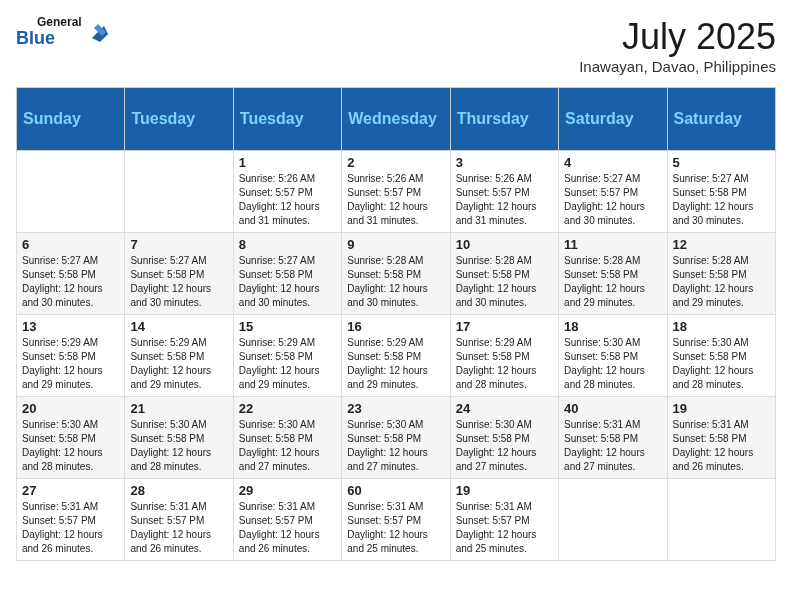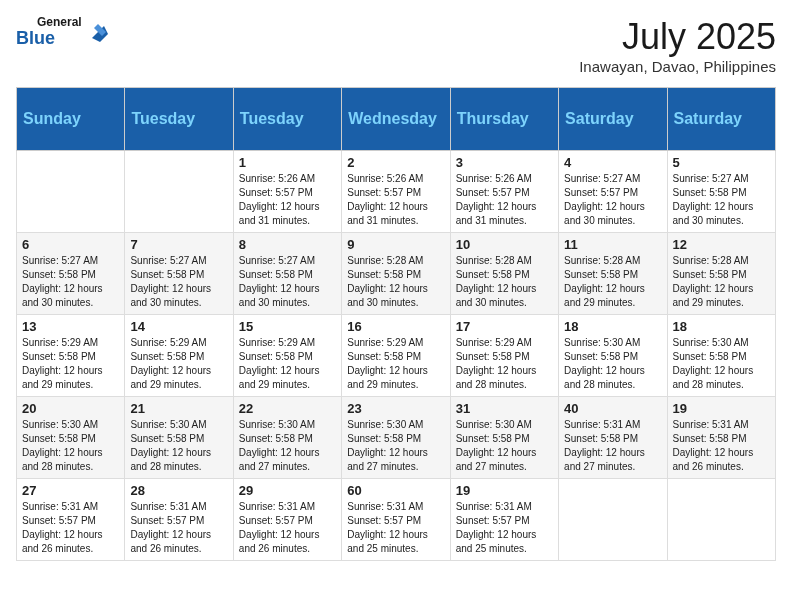--- a/index.html
+++ b/index.html
@@ -269,21 +269,21 @@
 Sunset: 5:58 PM
 Daylight: 12 hours and 27 minutes.</div>
         </td>
         <td>
           <span class="day-number">23</span>
           <div class="day-info" style="white-space: pre-line;">Sunrise: 5:30 AM
 Sunset: 5:58 PM
 Daylight: 12 hours and 27 minutes.</div>
         </td>
         <td>
-          <span class="day-number">31</span>
+          <span class="day-number">24</span>
           <div class="day-info" style="white-space: pre-line;">Sunrise: 5:30 AM
 Sunset: 5:58 PM
 Daylight: 12 hours and 27 minutes.</div>
         </td>
         <td>
           <span class="day-number">40</span>
           <div class="day-info" style="white-space: pre-line;">Sunrise: 5:31 AM
 Sunset: 5:58 PM
 Daylight: 12 hours and 27 minutes.</div>
         </td>

